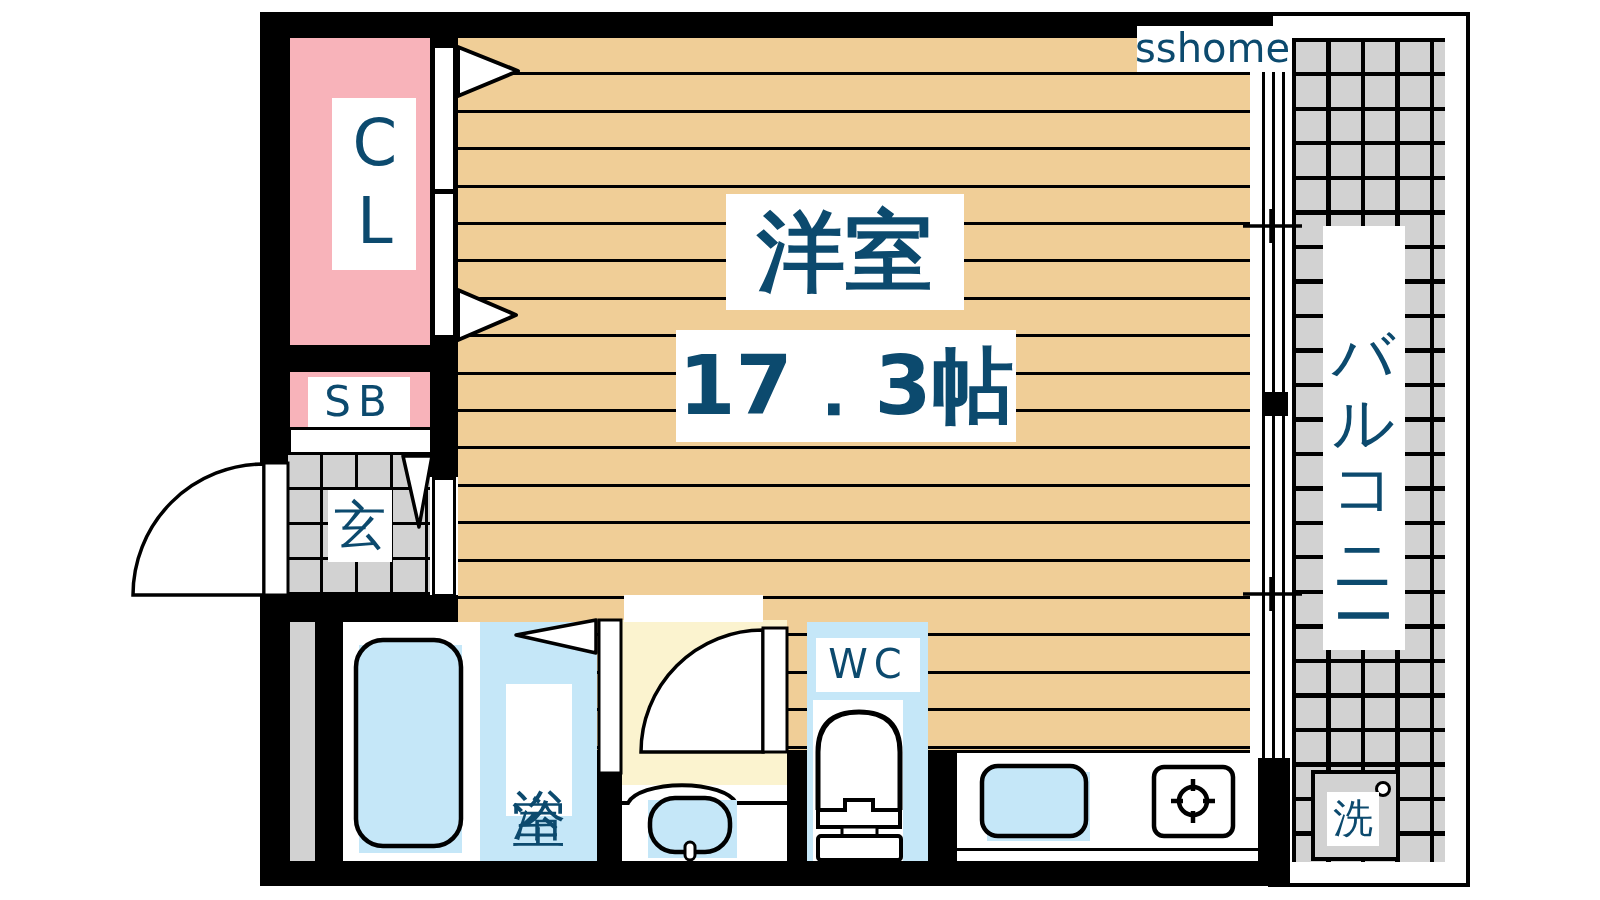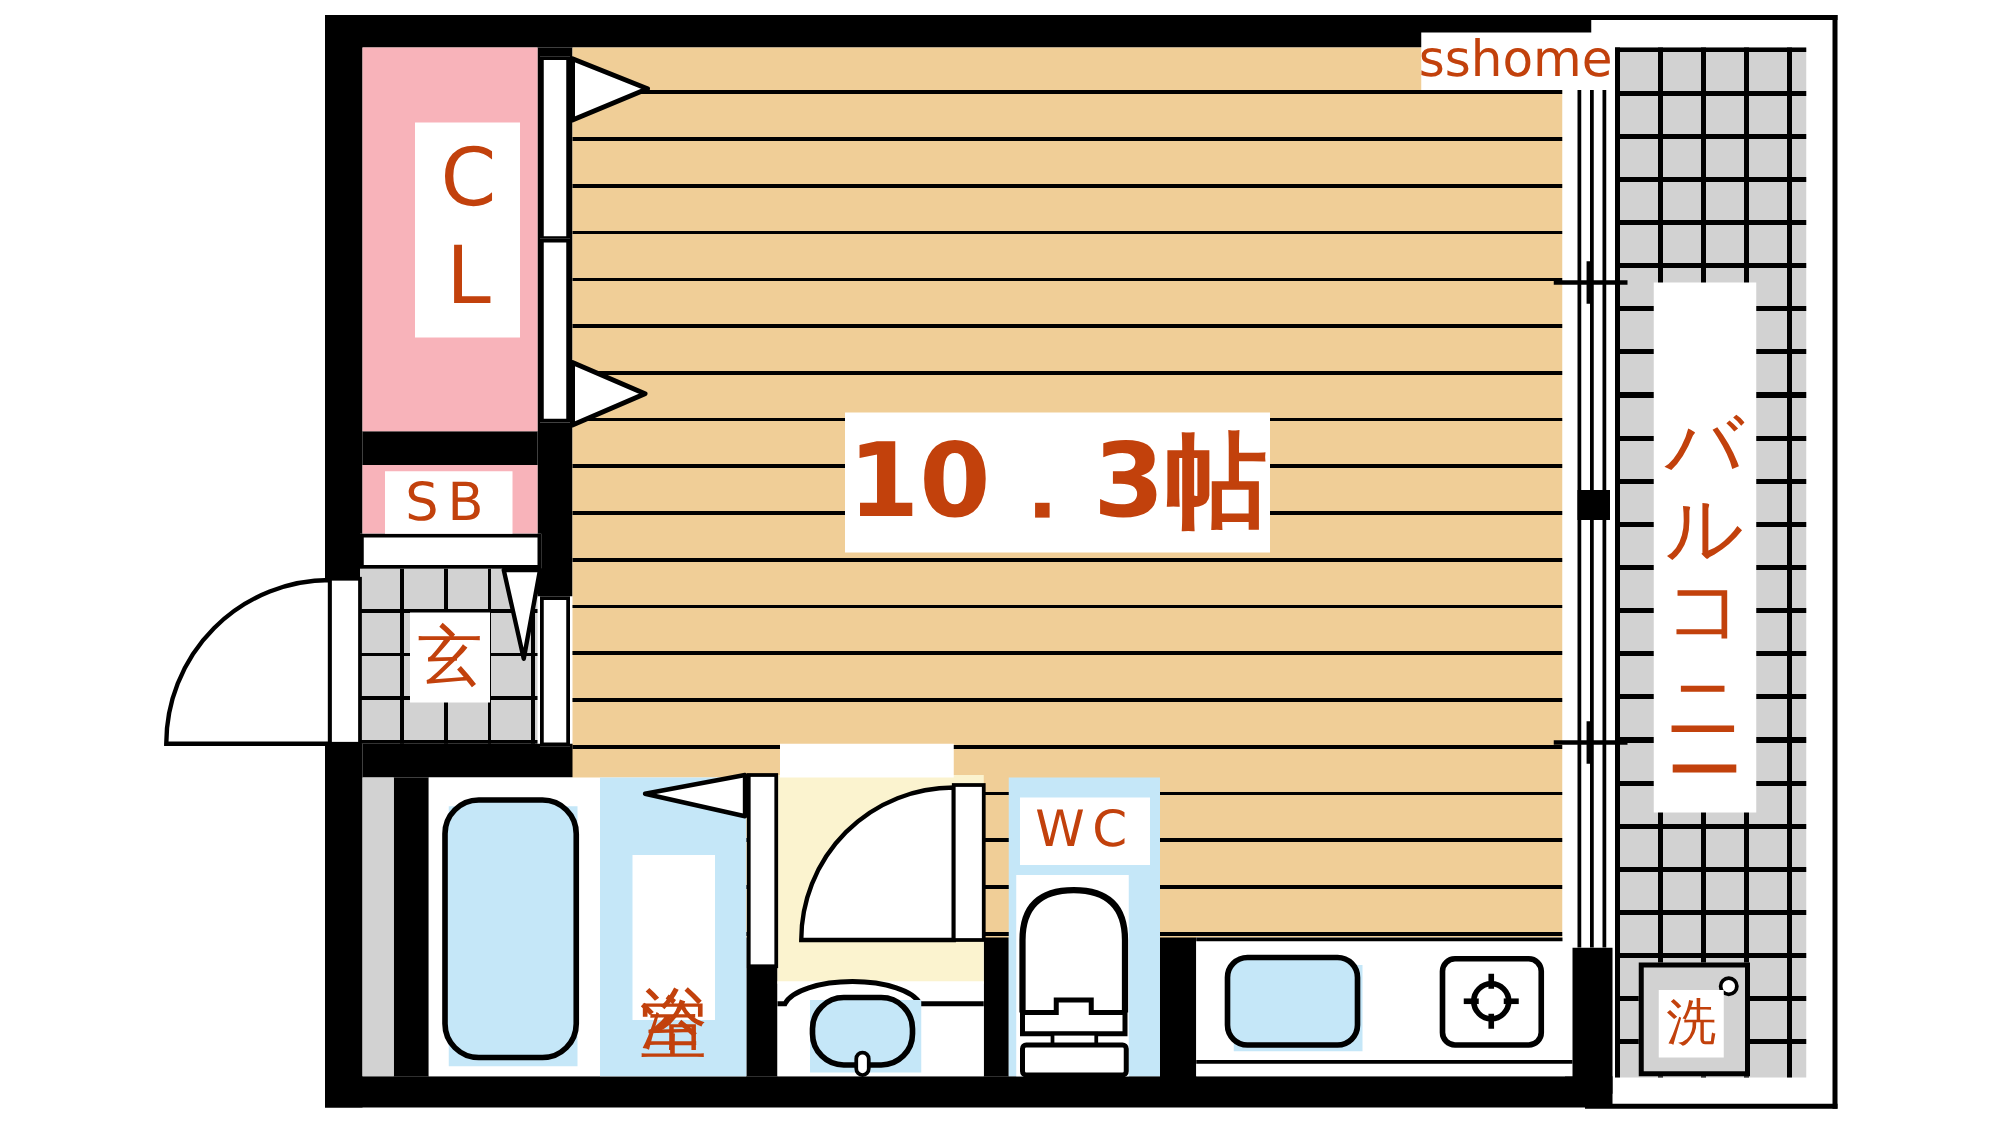--- a/index.html
+++ b/index.html
@@ -1,21 +1,21 @@
 <!DOCTYPE html>
 <html style="--wall: #000000; --flooring: #F0CE97; --closet_pink: #F8B3BA; --water_blue: #C5E7F8; --washroom_yellow: #FBF3CF; --tile_gray: #D2D2D2; --bg: #FFFFFF;"><head>
 <meta charset="utf-8">
 <style>
   html,body{margin:0;padding:0;background:#fff;}
   *{box-sizing:border-box;}
   #stage{position:relative;width:1600px;height:900px;background:#fff;overflow:hidden;
          font-family:"DejaVu Sans","Liberation Sans",sans-serif;}
   .abs{position:absolute;}
   .wall{position:absolute;background:var(--wall,#000);}
-  .label{position:absolute;background:#fff;color:#c2410c;display:flex;align-items:center;
+  .label{position:absolute;background:#fff;color:#0c4a6e;display:flex;align-items:center;
          justify-content:center;line-height:1.18;white-space:nowrap;}
   .vtext{writing-mode:vertical-rl;text-orientation:upright;letter-spacing:4px;}
   .floor{position:absolute;background:var(--flooring,#F0CE97);
          background-image:repeating-linear-gradient(to bottom,transparent 0,transparent 34.4px,#000 34.4px,#000 37.4px);}
   .tilegray{position:absolute;background:var(--tile_gray,#D2D2D2);}
   .genkan-grid{background-image:
       repeating-linear-gradient(to right,transparent 0,transparent 32px,#000 32px,#000 35px),
       repeating-linear-gradient(to bottom,transparent 0,transparent 32px,#000 32px,#000 35px);}
   .balcony-grid{background-image:
       repeating-linear-gradient(to right,#000 0,#000 4px,transparent 4px,transparent 34.5px),
@@ -141,20 +141,21 @@
       <line x1="1243" y1="226" x2="1302" y2="226" stroke="#000" stroke-width="3.5"></line>
       <line x1="1271" y1="209" x2="1271" y2="243" stroke="#000" stroke-width="3.5"></line>
       <line x1="1243" y1="594" x2="1302" y2="594" stroke="#000" stroke-width="3.5"></line>
       <line x1="1271" y1="577" x2="1271" y2="611" stroke="#000" stroke-width="3.5"></line>
     </g>
   </svg>
 
   <div class="label vtext" style="left:332px;top:98px;width:84px;height:172px;font-size:64px;">CL</div>
   <div class="label" style="left:308px;top:377px;width:102px;height:50px;font-size:42px;letter-spacing:7px;">SB</div>
   <div class="label" style="left:328px;top:490px;width:64px;height:72px;font-size:52px;">玄</div>
-  <div class="label" style="left:676px;top:330px;width:340px;height:112px;font-size:82px;font-weight:bold;">10．3帖</div>
+  <div class="label" style="left:726px;top:194px;width:238px;height:116px;font-size:88px;font-weight:bold;">洋室</div>
+  <div class="label" style="left:676px;top:330px;width:340px;height:112px;font-size:82px;font-weight:bold;">17．3帖</div>
   <div class="label vtext" style="left:506px;top:684px;width:66px;height:132px;font-size:54px;">浴室</div>
   <div class="label" style="left:816px;top:638px;width:104px;height:54px;font-size:40px;letter-spacing:6px;">WC</div>
   <div class="label vtext" style="left:1323px;top:226px;width:82px;height:424px;font-size:62px;">バルコニー</div>
   <div class="label" style="left:1327px;top:792px;width:52px;height:54px;font-size:40px;">洗</div>
   <div class="label" style="left:1137px;top:26px;width:151px;height:46px;font-size:40px;letter-spacing:0px;">sshome</div>
 
 </div>
 
 </body></html>

